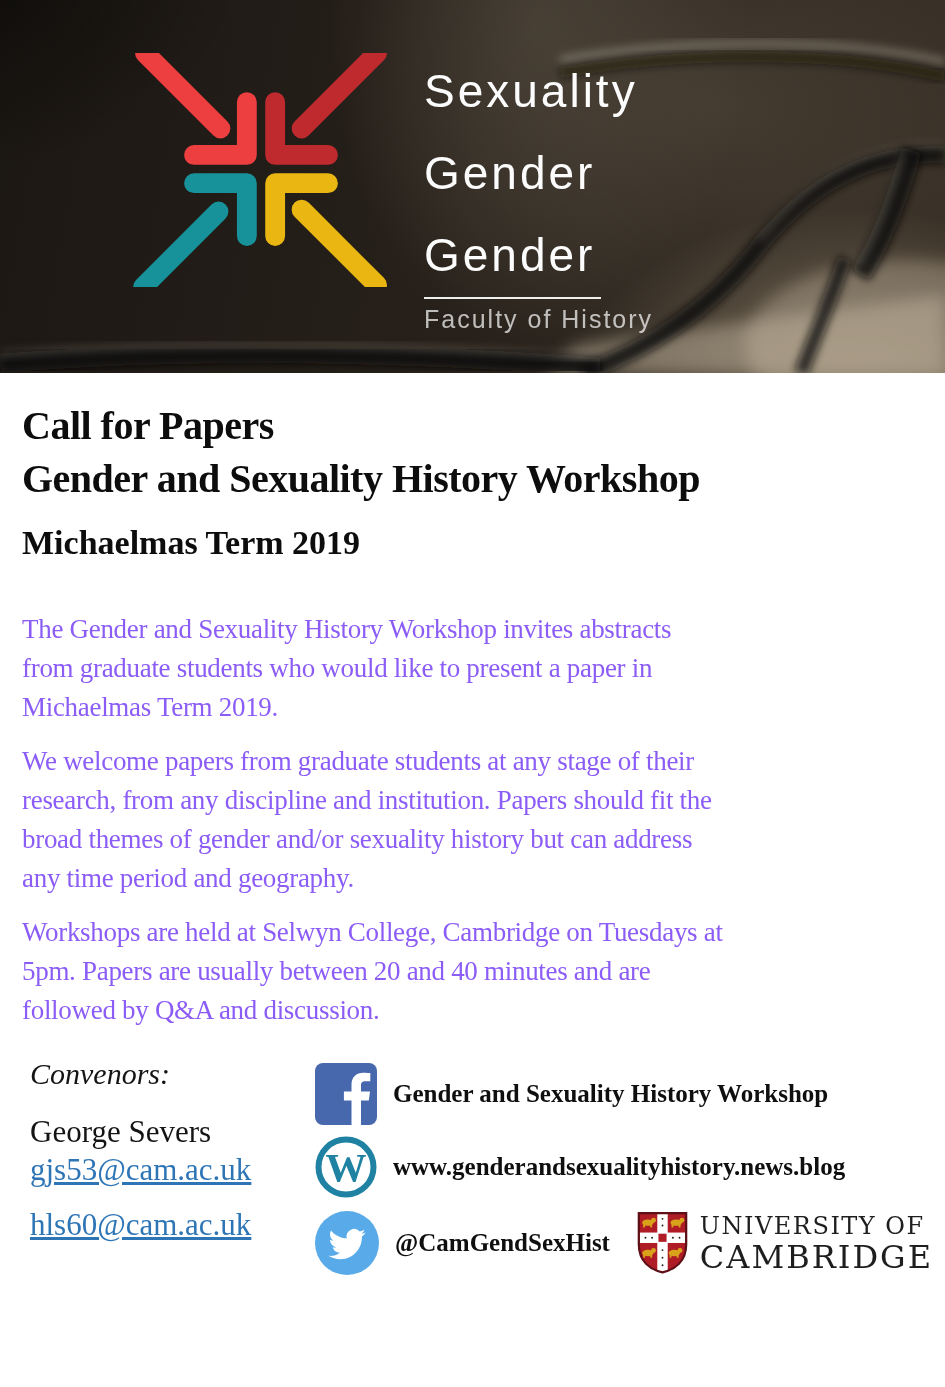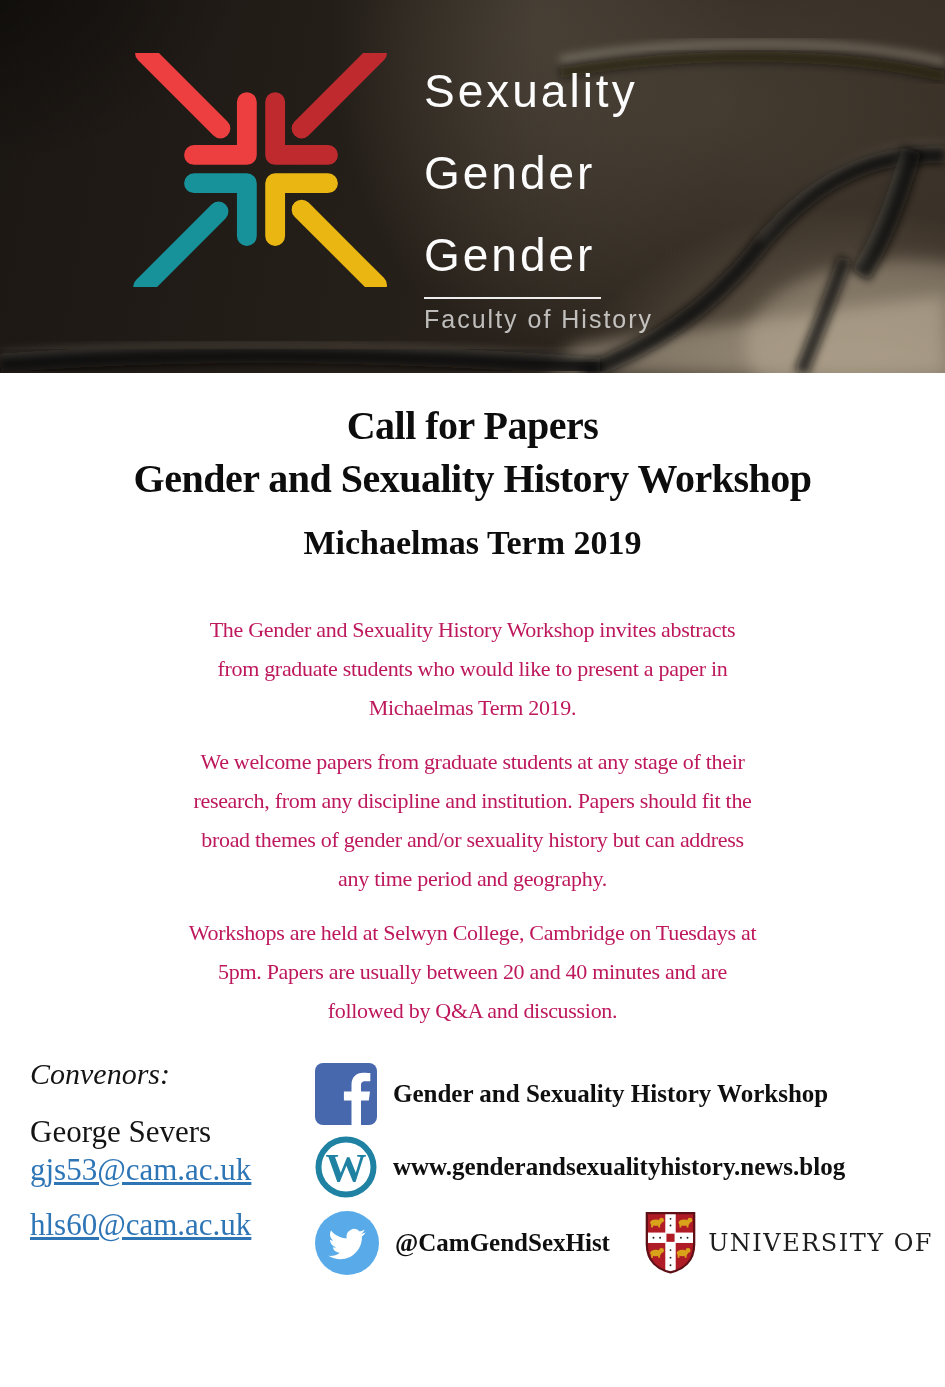--- a/index.html
+++ b/index.html
@@ -34,28 +34,28 @@
     position:absolute; left:424px; top:297px; width:177px; height:2px;
     background:rgba(255,255,255,0.92);
   }
   .hero-subtitle {
     position:absolute; left:424px; top:305px;
     font-family:"Liberation Sans","DejaVu Sans",sans-serif;
     font-size:25px; letter-spacing:2px; color:rgba(255,255,255,0.70);
   }
 
   
-  .main { padding:0 22px; text-align:center; }
+  .main { padding:0 22px; text-align:left; }
   .t1 { margin-top:27px; font-size:40px; font-weight:bold; line-height:52px; letter-spacing:-0.5px; color:#0d0d0d; }
   .t2 { font-size:40px; font-weight:bold; line-height:53px; letter-spacing:-0.5px; color:#0d0d0d; }
   .t3 { font-size:34px; font-weight:bold; line-height:46px; color:#0d0d0d; margin-top:15px; }
 
   .para {
-    white-space:pre-line; font-size:22px; line-height:39px; letter-spacing:-0.3px;
-    color:#be185d; margin:0 0 15px 0;
+    white-space:pre-line; font-size:27px; line-height:39px; letter-spacing:-0.3px;
+    color:#8b5cf6; margin:0 0 15px 0;
   }
   .para.first { margin-top:44px; }
   .para.bold { font-weight:bold; font-size:28px; letter-spacing:-0.3px; color:#0d0d0d; }
 
   
   .footer { display:flex; margin-top:27px; padding:0 12px 0 30px; }
   .convenors { width:285px; flex:none; text-align:left; }
   .convenors-heading { font-style:italic; font-size:30px; color:#141414; margin-bottom:22px; }
   .person-name { font-size:31px; line-height:38px; color:#141414; }
   .person-email { font-size:31px; line-height:38px; color:#2e75b6; text-decoration:underline; display:inline-block; margin-bottom:17px; cursor:pointer; }
@@ -246,20 +246,21 @@
                     <circle cx="6" cy="-2.6" r="2.6"></circle>
                   <rect x="-5" y="1.5" width="2" height="3.6"></rect>
                     <rect x="2.5" y="1.5" width="2" height="3.6"></rect>
                 </g>
               </g>
             </g>
             <path d="M3,3 H53 V36 C53,54 41,62.5 28,65.5 C15,62.5 3,54 3,36 Z" fill="none" stroke="#5f0f16" stroke-width="2.4"></path>
           </svg>
           <div class="cam-wordmark">
             <div class="cam-line1">UNIVERSITY OF</div>
+            <div class="cam-line2">CAMBRIDGE</div>
           </div>
         </div>
       </div>
 
     </div>
   </div>
 
 </div>
 
 </body></html>

